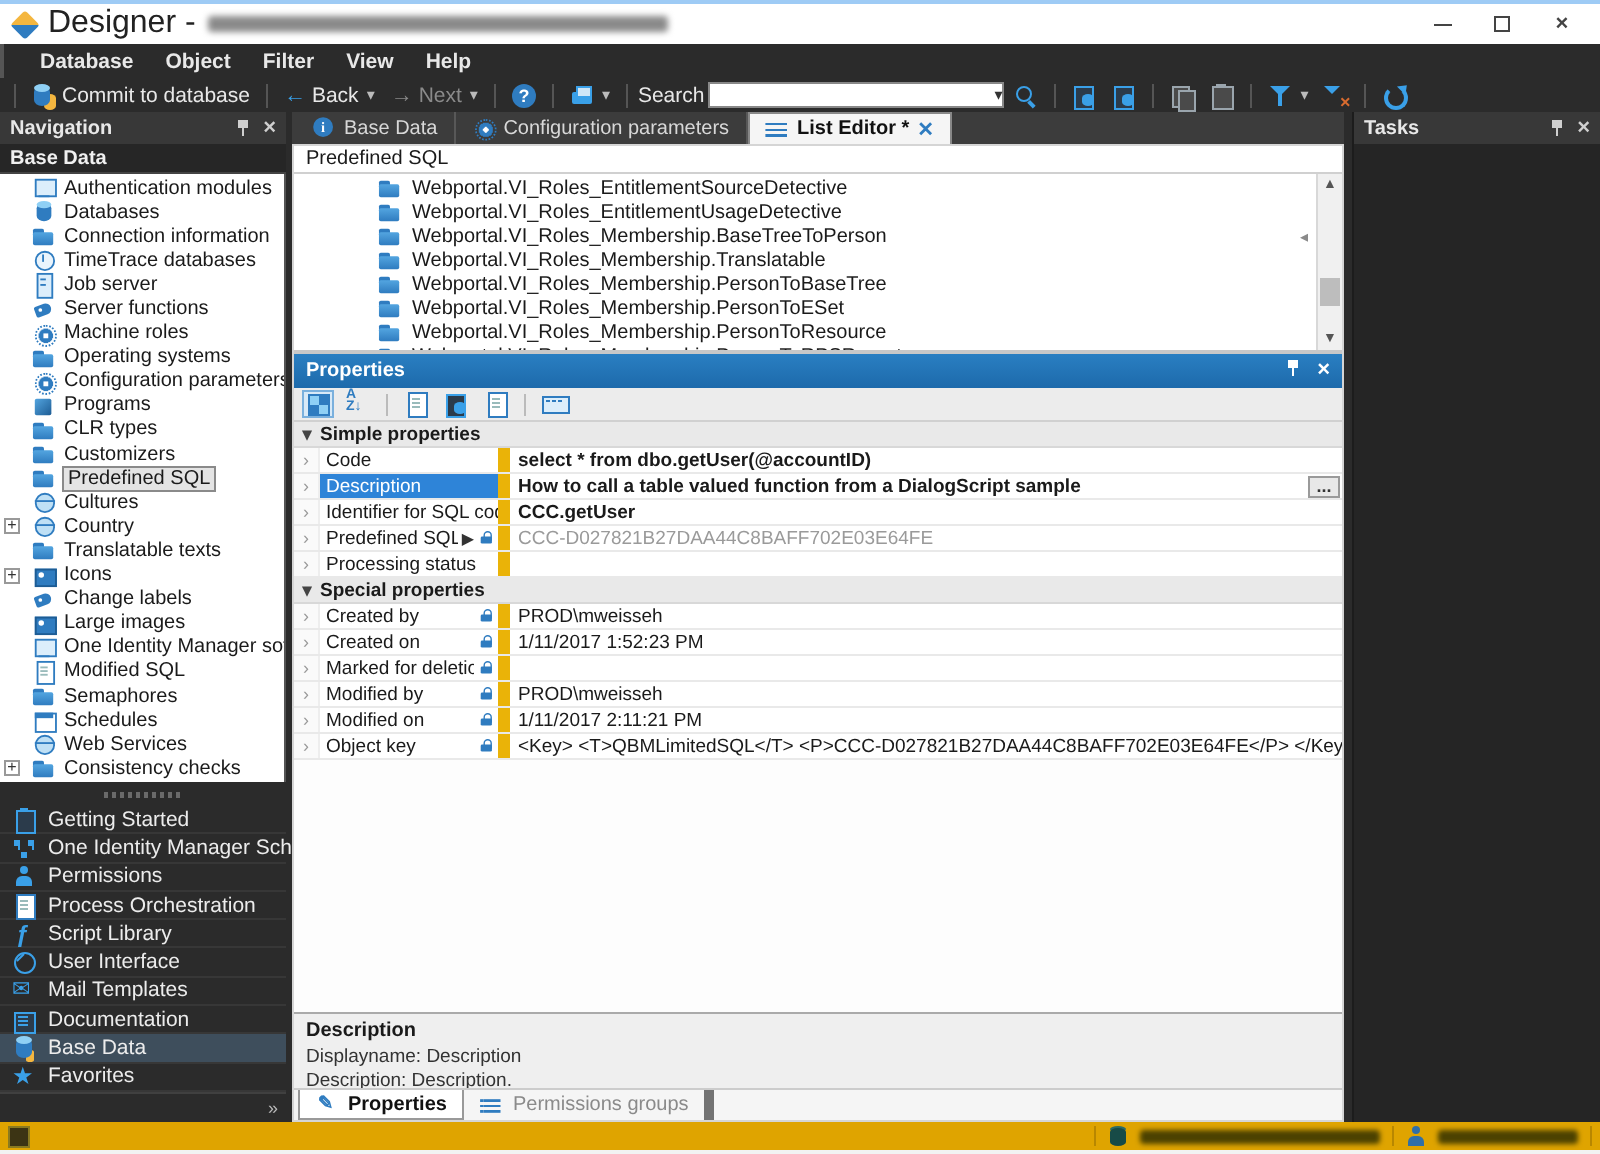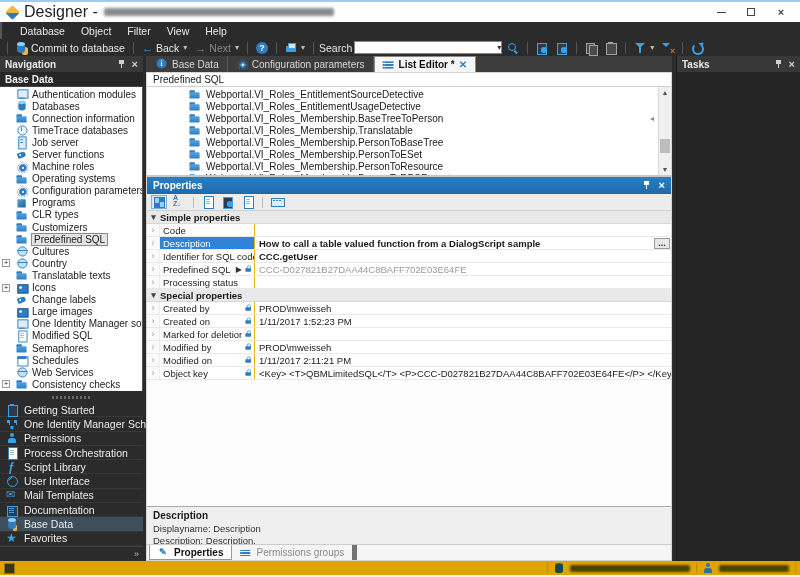--- a/index.html
+++ b/index.html
@@ -15,21 +15,21 @@
   .title-text { font-size:16px; color:#222; white-space:nowrap; }
   .redacted { display:inline-block; height:8px; background:#8a8a8a; filter:blur(1.5px); border-radius:2px; vertical-align:middle; }
   .win-buttons { margin-left:auto; display:flex; }
   .win-btn { width:30px; height:18px; display:flex; align-items:center; justify-content:center;
              color:#444; font-size:11px; }
   .win-btn .box { width:8px; height:8px; border:1px solid #444; }
   .win-btn .minus { width:9px; height:1px; background:#444; }
 
   
   .menubar { position:absolute; left:0; top:22px; width:800px; height:17px; background:#2b2b2b;
-             display:flex; align-items:center; color:#e8e8e8; padding-left:10px; border-left:2px solid #555; }
+             display:flex; align-items:center; color:#e8e8e8; padding-left:10px; border-left:2px solid #555;font-weight:bold; }
   .menu-item { padding:0 8px; height:100%; display:flex; align-items:center; font-size:10.5px; }
 
   
   .toolbar { position:absolute; left:0; top:39px; width:800px; height:17px; background:#2b2b2b;
              display:flex; align-items:center; color:#e8e8e8; padding-left:4px; gap:2px; }
   .tb-sep { width:1px; height:12px; background:#555; margin:0 3px; flex:none; }
   .tb-label { font-size:10.5px; white-space:nowrap; }
   .tb-label.dim { color:#8a8a8a; }
   .caret { color:#bbb; font-size:8px; margin-left:1px; }
   .tb-btn { display:flex; align-items:center; gap:3px; padding:0 3px; height:15px; }
@@ -174,21 +174,21 @@
   .props-toolbar { height:17px; background:#ececec; border-bottom:1px solid #d0d0d0; display:flex; align-items:center; gap:4px; padding-left:4px; flex:none; }
   .ptb-sep { width:1px; height:11px; background:#bbb; margin:0 2px; }
   .ptb-btn { width:16px; height:14px; display:flex; align-items:center; justify-content:center; border:1px solid transparent; }
   .ptb-btn.pressed { background:#d8e9f7; border-color:#7ab0dd; }
 
   .pgrid { flex:none; }
   .prow { height:13px; display:flex; align-items:stretch; border-bottom:1px solid #e9e9e9; font-size:9.5px; }
   .prow .exp { width:13px; flex:none; display:flex; align-items:center; justify-content:center; color:#9a9a9a; font-size:9px; border-right:1px solid #eee; background:#fafafa; }
   .prow.group-row { background:#e9e9e9; border-bottom:1px solid #d8d8d8; font-weight:bold; }
   .prow.group-row .exp { background:transparent; border-right:none; color:#444; }
-  .prow .pname { width:95px; flex:none; display:flex; align-items:center; padding-left:3px; border-right:1px solid #eab308; position:relative; gap:2px; }
+  .prow .pname { width:95px; flex:none; display:flex; align-items:center; padding-left:3px; border-right:6px solid #eab308; position:relative; gap:2px; }
   .prow .pname .nlabel { overflow:hidden; white-space:nowrap; flex:1; }
   .prow .pvalue { flex:1; display:flex; align-items:center; padding-left:4px; white-space:nowrap; overflow:hidden; }
   .prow.bold .pvalue { font-weight:bold; }
   .prow.dim .pvalue { color:#9a9a9a; }
   .prow.selected .pname { background:#2e84d8; color:#fff; }
   .prow .mini-lock, .prow .mini-arrow, .prow .ellipsis-btn { display:none; }
   .prow.locked .mini-lock { display:inline-block; transform:scale(.7); margin-left:auto; margin-right:1px; }
   .prow.arrow .mini-arrow { display:inline; color:#333; font-size:8px; margin-left:auto; }
   .prow.ellipsis .ellipsis-btn { display:flex; margin-left:auto; width:16px; height:11px; border:1px solid #9a9a9a; background:#e8e8e8; color:#333; align-items:center; justify-content:center; font-size:9px; margin-right:1px; flex:none; }
 
@@ -621,20 +621,24 @@
       <div class="prow group-row">
             <span class="exp">▾</span>
             <span style="display:flex;align-items:center;">Simple properties</span>
           </div>
           <div class="prow bold">
             <span class="exp">›</span>
             <span class="pname">
               <span class="nlabel">Code</span>
 
             </span>
+            <span class="pvalue">
+              <span>select * from dbo.getUser(@accountID)</span>
+
+            </span>
           </div>
           <div class="prow selected ellipsis bold">
             <span class="exp">›</span>
             <span class="pname">
               <span class="nlabel">Description</span>
 
             </span>
             <span class="pvalue">
               <span>How to call a table valued function from a DialogScript sample</span>
               <span class="ellipsis-btn">...</span>

